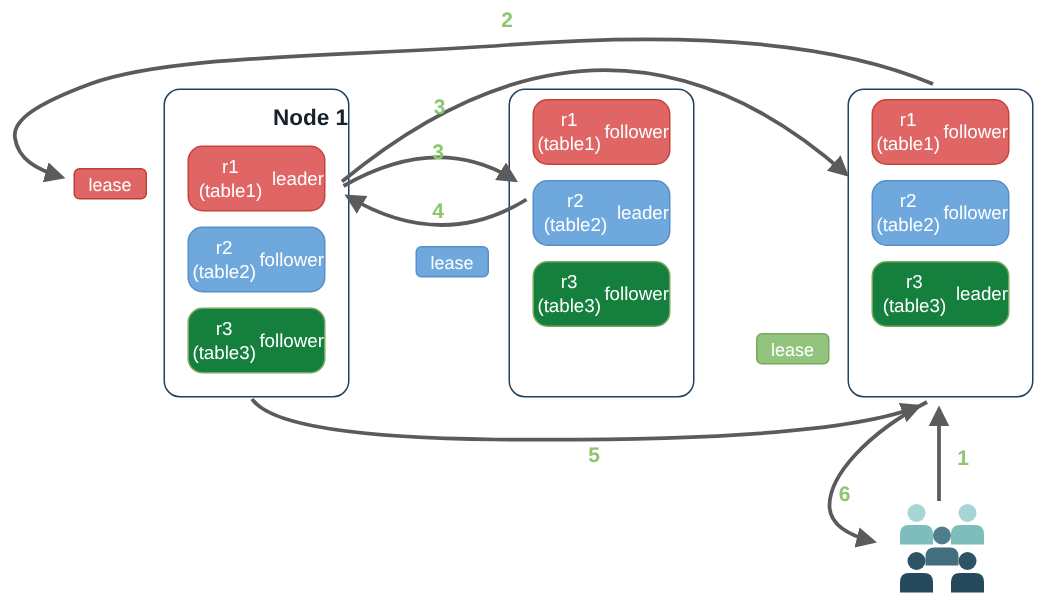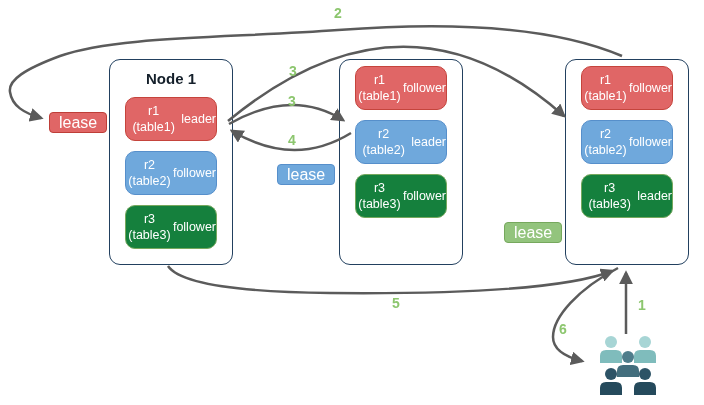--- a/index.html
+++ b/index.html
@@ -2,30 +2,30 @@
 <html><head>
 <meta charset="utf-8">
 <style>
   html,body{margin:0;padding:0;background:#fff;}
   .canvas{position:relative;width:704px;height:405px;background:#ffffff;
           font-family:"Liberation Sans",sans-serif;overflow:hidden;}
   .arrows{position:absolute;left:0;top:0;z-index:3;pointer-events:none;}
   .users-svg{position:absolute;left:595px;top:331px;z-index:2;}
   .node{position:absolute;top:59px;width:124px;height:206px;box-sizing:border-box;
         background:#fff;border:1.6px solid #22405f;border-radius:11px;z-index:1;}
-  .node-title{margin-top:10px;text-align:center;font-weight:bold;font-size:15px;color:#15202b;}
+  .node-title{margin-top:10px;text-align:right;font-weight:bold;font-size:15px;color:#15202b;}
   .replica{width:92px;height:44px;box-sizing:border-box;margin:10px auto 0;border-radius:10px;
            color:#fff;font-size:12.5px;line-height:16px;display:flex;flex-direction:row;
            align-items:center;justify-content:center;text-align:center;}
   .replica:first-of-type{margin-top:6px;}
   .replica.red{background:#e06666;border:1.5px solid #c5443c;}
   .replica.blue{background:#6fa8dc;border:1.5px solid #568fcb;}
   .replica.green{background:#15803d;border:1.5px solid #76a85d;}
   .lease{position:absolute;height:21px;box-sizing:border-box;line-height:18px;padding:1px 9px 0;
-         border-radius:4px;color:#fff;font-size:16px;text-align:left;z-index:2;}
+         border-radius:4px;color:#fff;font-size:12px;text-align:left;z-index:2;}
   .lease.red{background:#e06666;border:1.5px solid #be3e38;}
   .lease.blue{background:#6fa8dc;border:1.5px solid #568fcb;}
   .lease.green{background:#93c47d;border:1.5px solid #76a85d;}
   .step{position:absolute;transform:translate(-50%,-50%);color:#8cc66e;font-weight:bold;
         font-size:14px;z-index:4;}
 </style>
 </head>
 <body>
 
 <div class="canvas">

